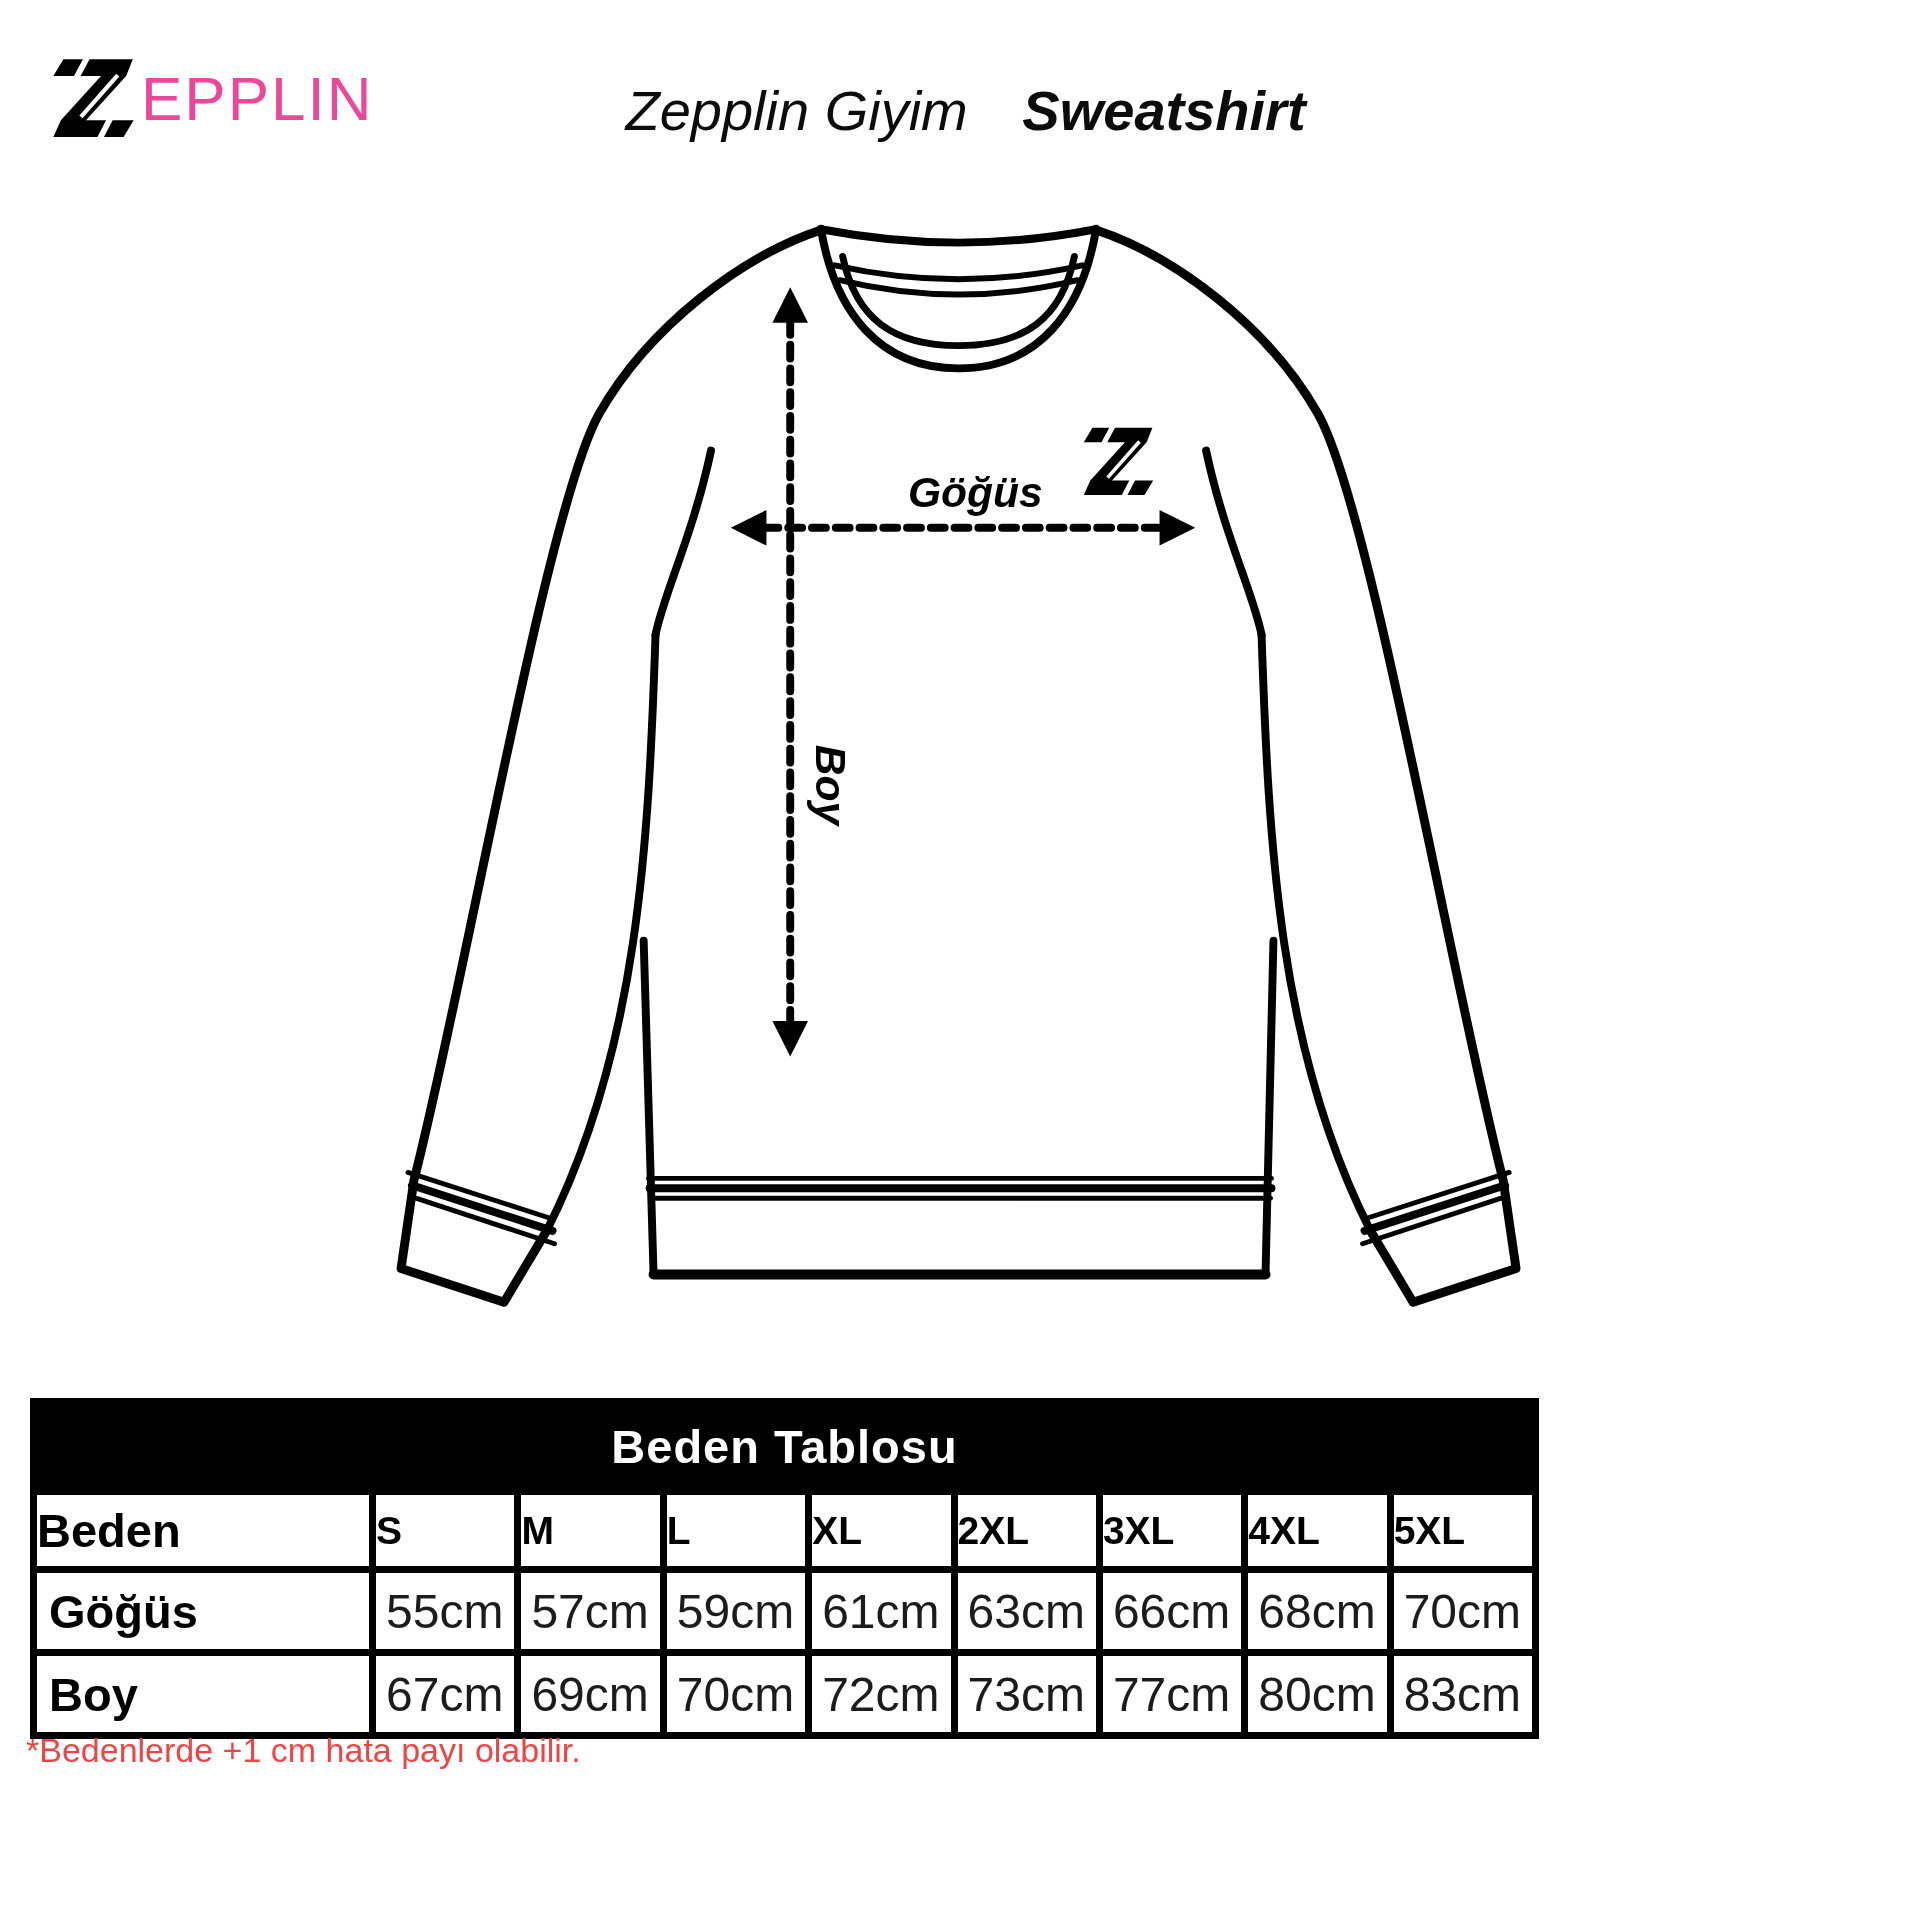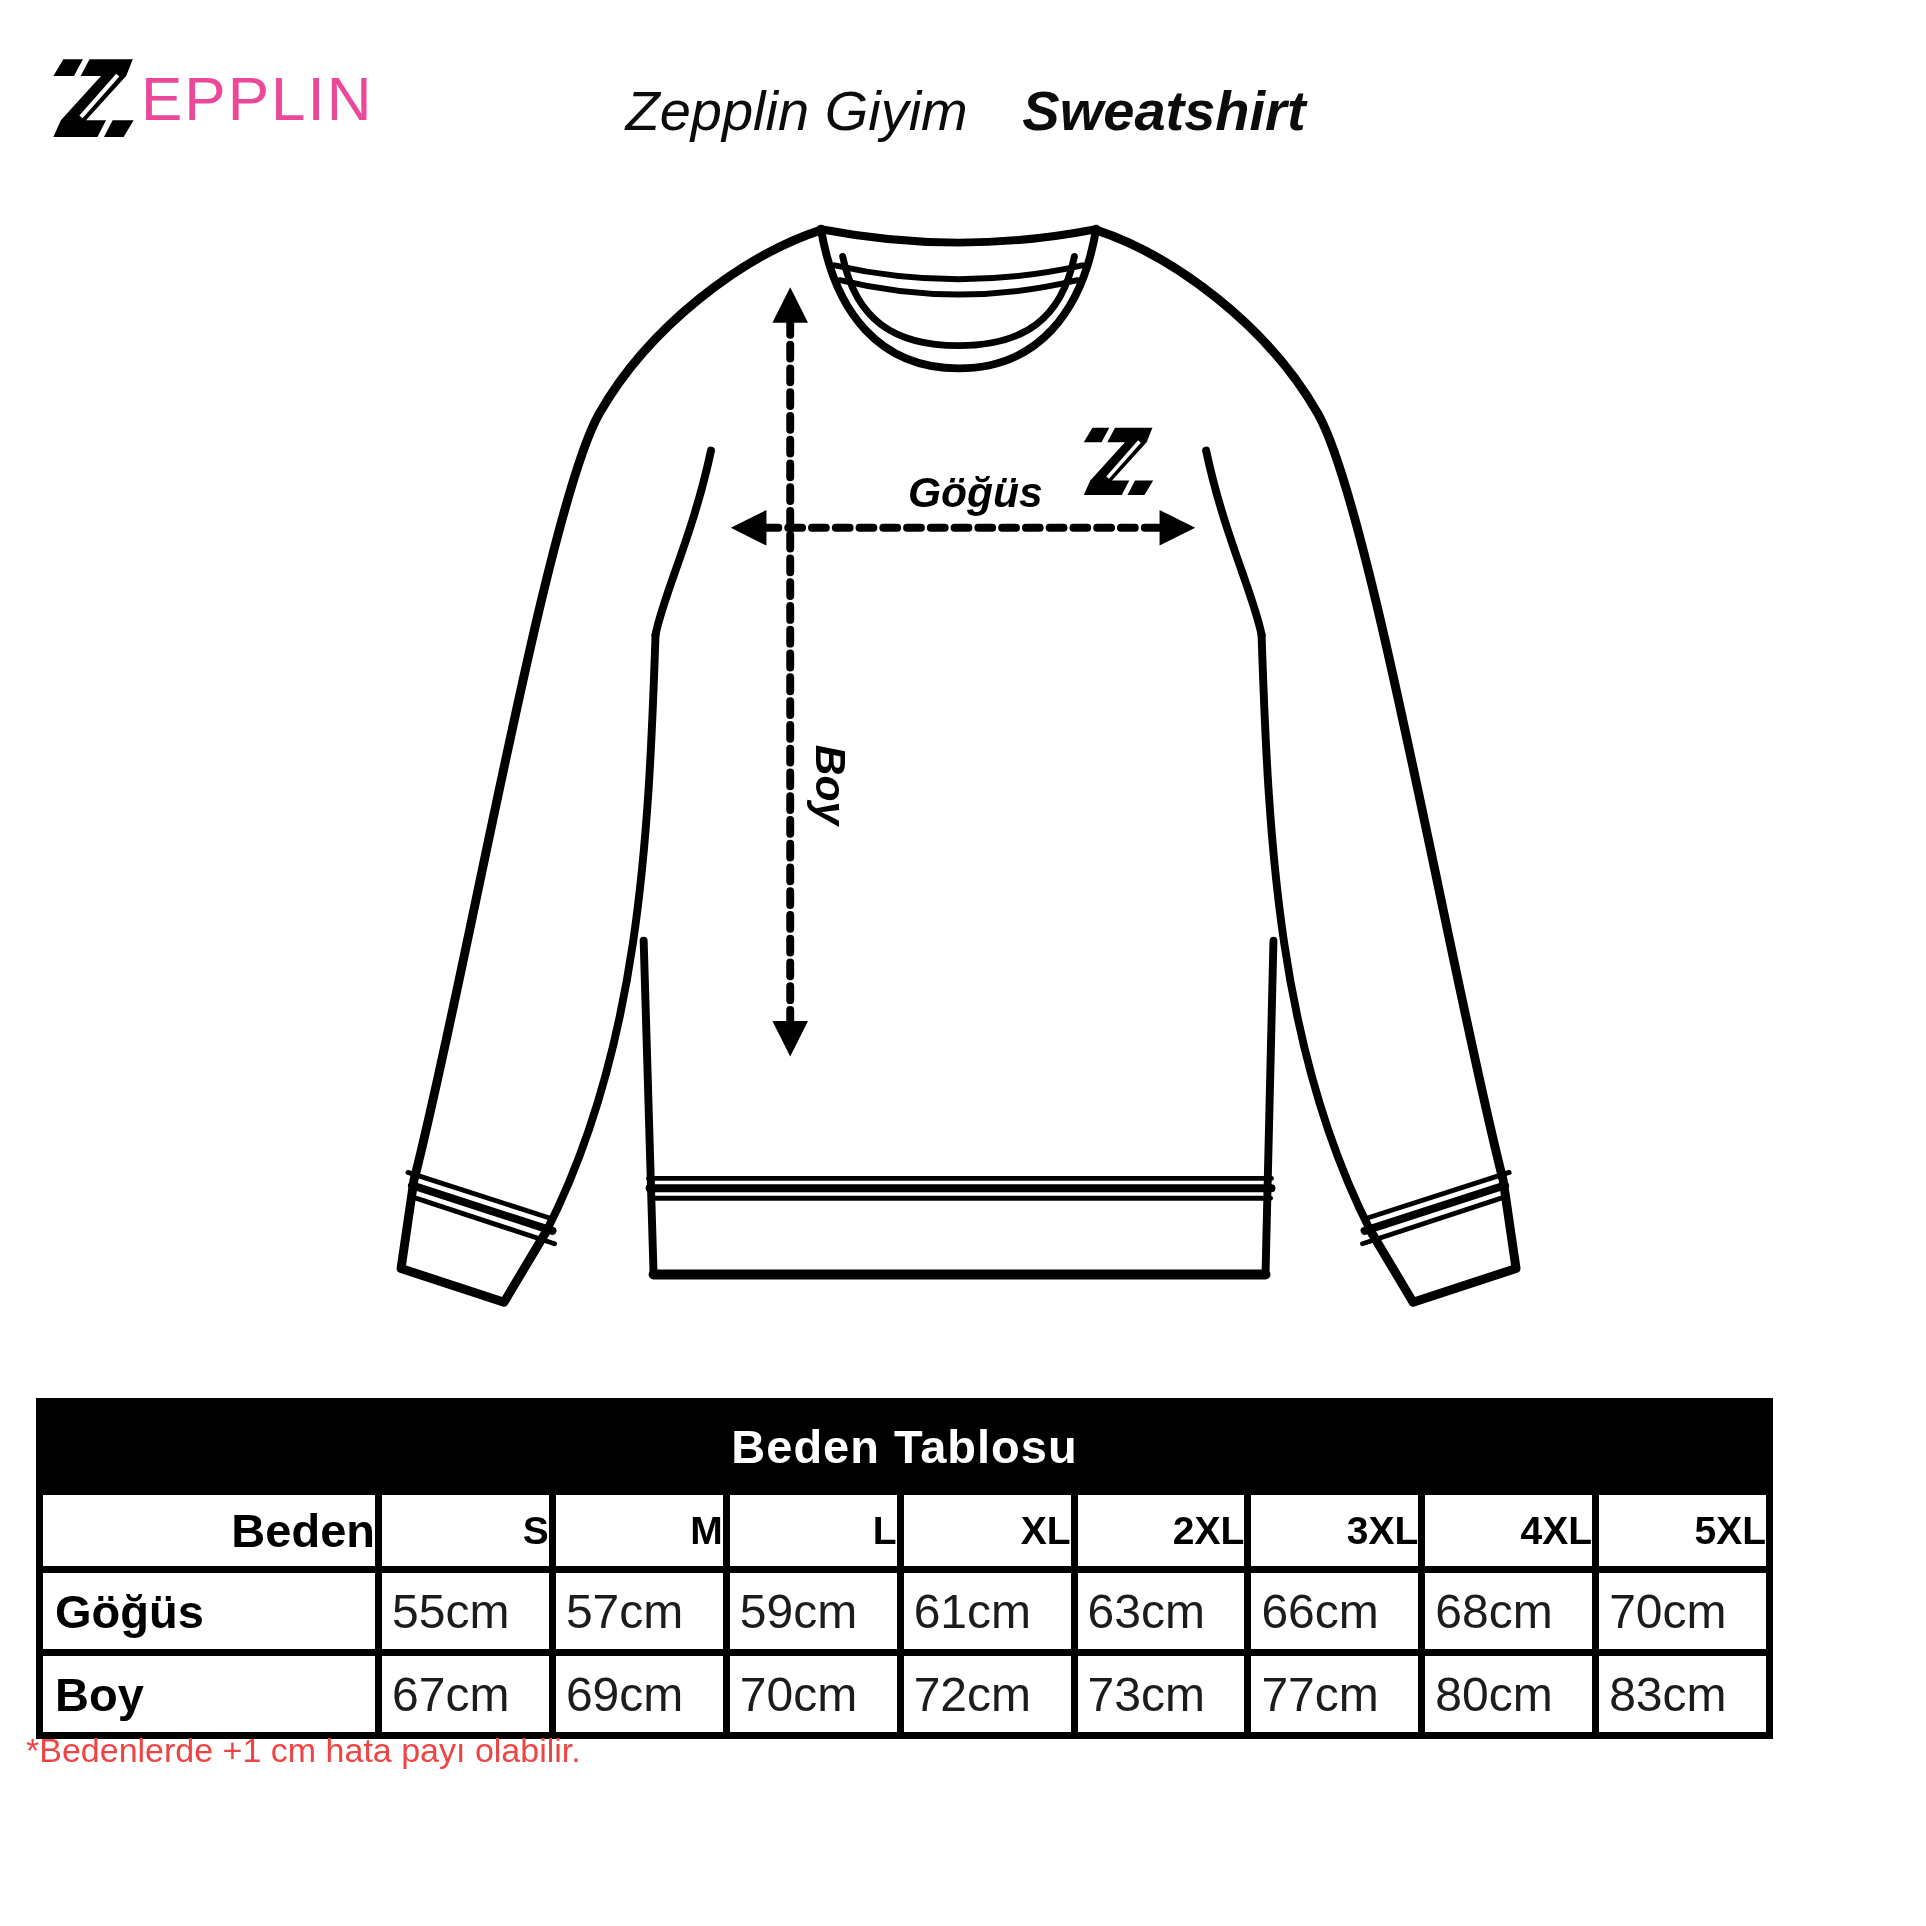--- a/index.html
+++ b/index.html
@@ -15,30 +15,30 @@
     position:absolute;top:79px;left:426px;width:1079px;text-align:center;
     font-style:italic;font-size:56px;line-height:1.15;color:#0c0c0c;white-space:nowrap;
   }
   .t-reg{font-weight:400;margin-right:0.26em;}
   .t-bold{font-weight:800;margin-left:40px;}
   
   .figure{position:absolute;left:0;top:0;width:1927px;height:1927px;pointer-events:none;}
   .figure text{font-family:"Liberation Sans",sans-serif;}
   
   .size-table{
-    position:absolute;left:36px;top:1398px;width:1737px;
+    position:absolute;left:30px;top:1398px;width:1509px;
     border-collapse:collapse;table-layout:fixed;background:#fff;
     border:5px solid #a3a3a3;
   }
   .size-table th,.size-table td{border:7px solid #000;padding:0;}
   .tbl-title{
     background:#000;color:#fff;font-size:47px;font-weight:700;
     height:83px;text-align:center;letter-spacing:1px;
   }
-  .r-sizes th{font-size:39px;font-weight:700;text-align:right;height:71px;background:#fff;}
+  .r-sizes th{font-size:39px;font-weight:700;text-align:left;height:71px;background:#fff;}
   .r-sizes .c-label{font-size:47px;}
   .r-vals .c-label{
     font-size:47px;font-weight:700;text-align:left;padding-left:12px;background:#fff;
   }
   .r-vals td{
     font-size:48px;font-weight:400;color:#1c1c1c;text-align:left;
     padding-left:10px;height:76px;background:#fff;
   }
   .footnote{position:absolute;left:26px;top:1731px;margin:0;font-size:34px;font-weight:400;color:#ef4444;}
 </style>

